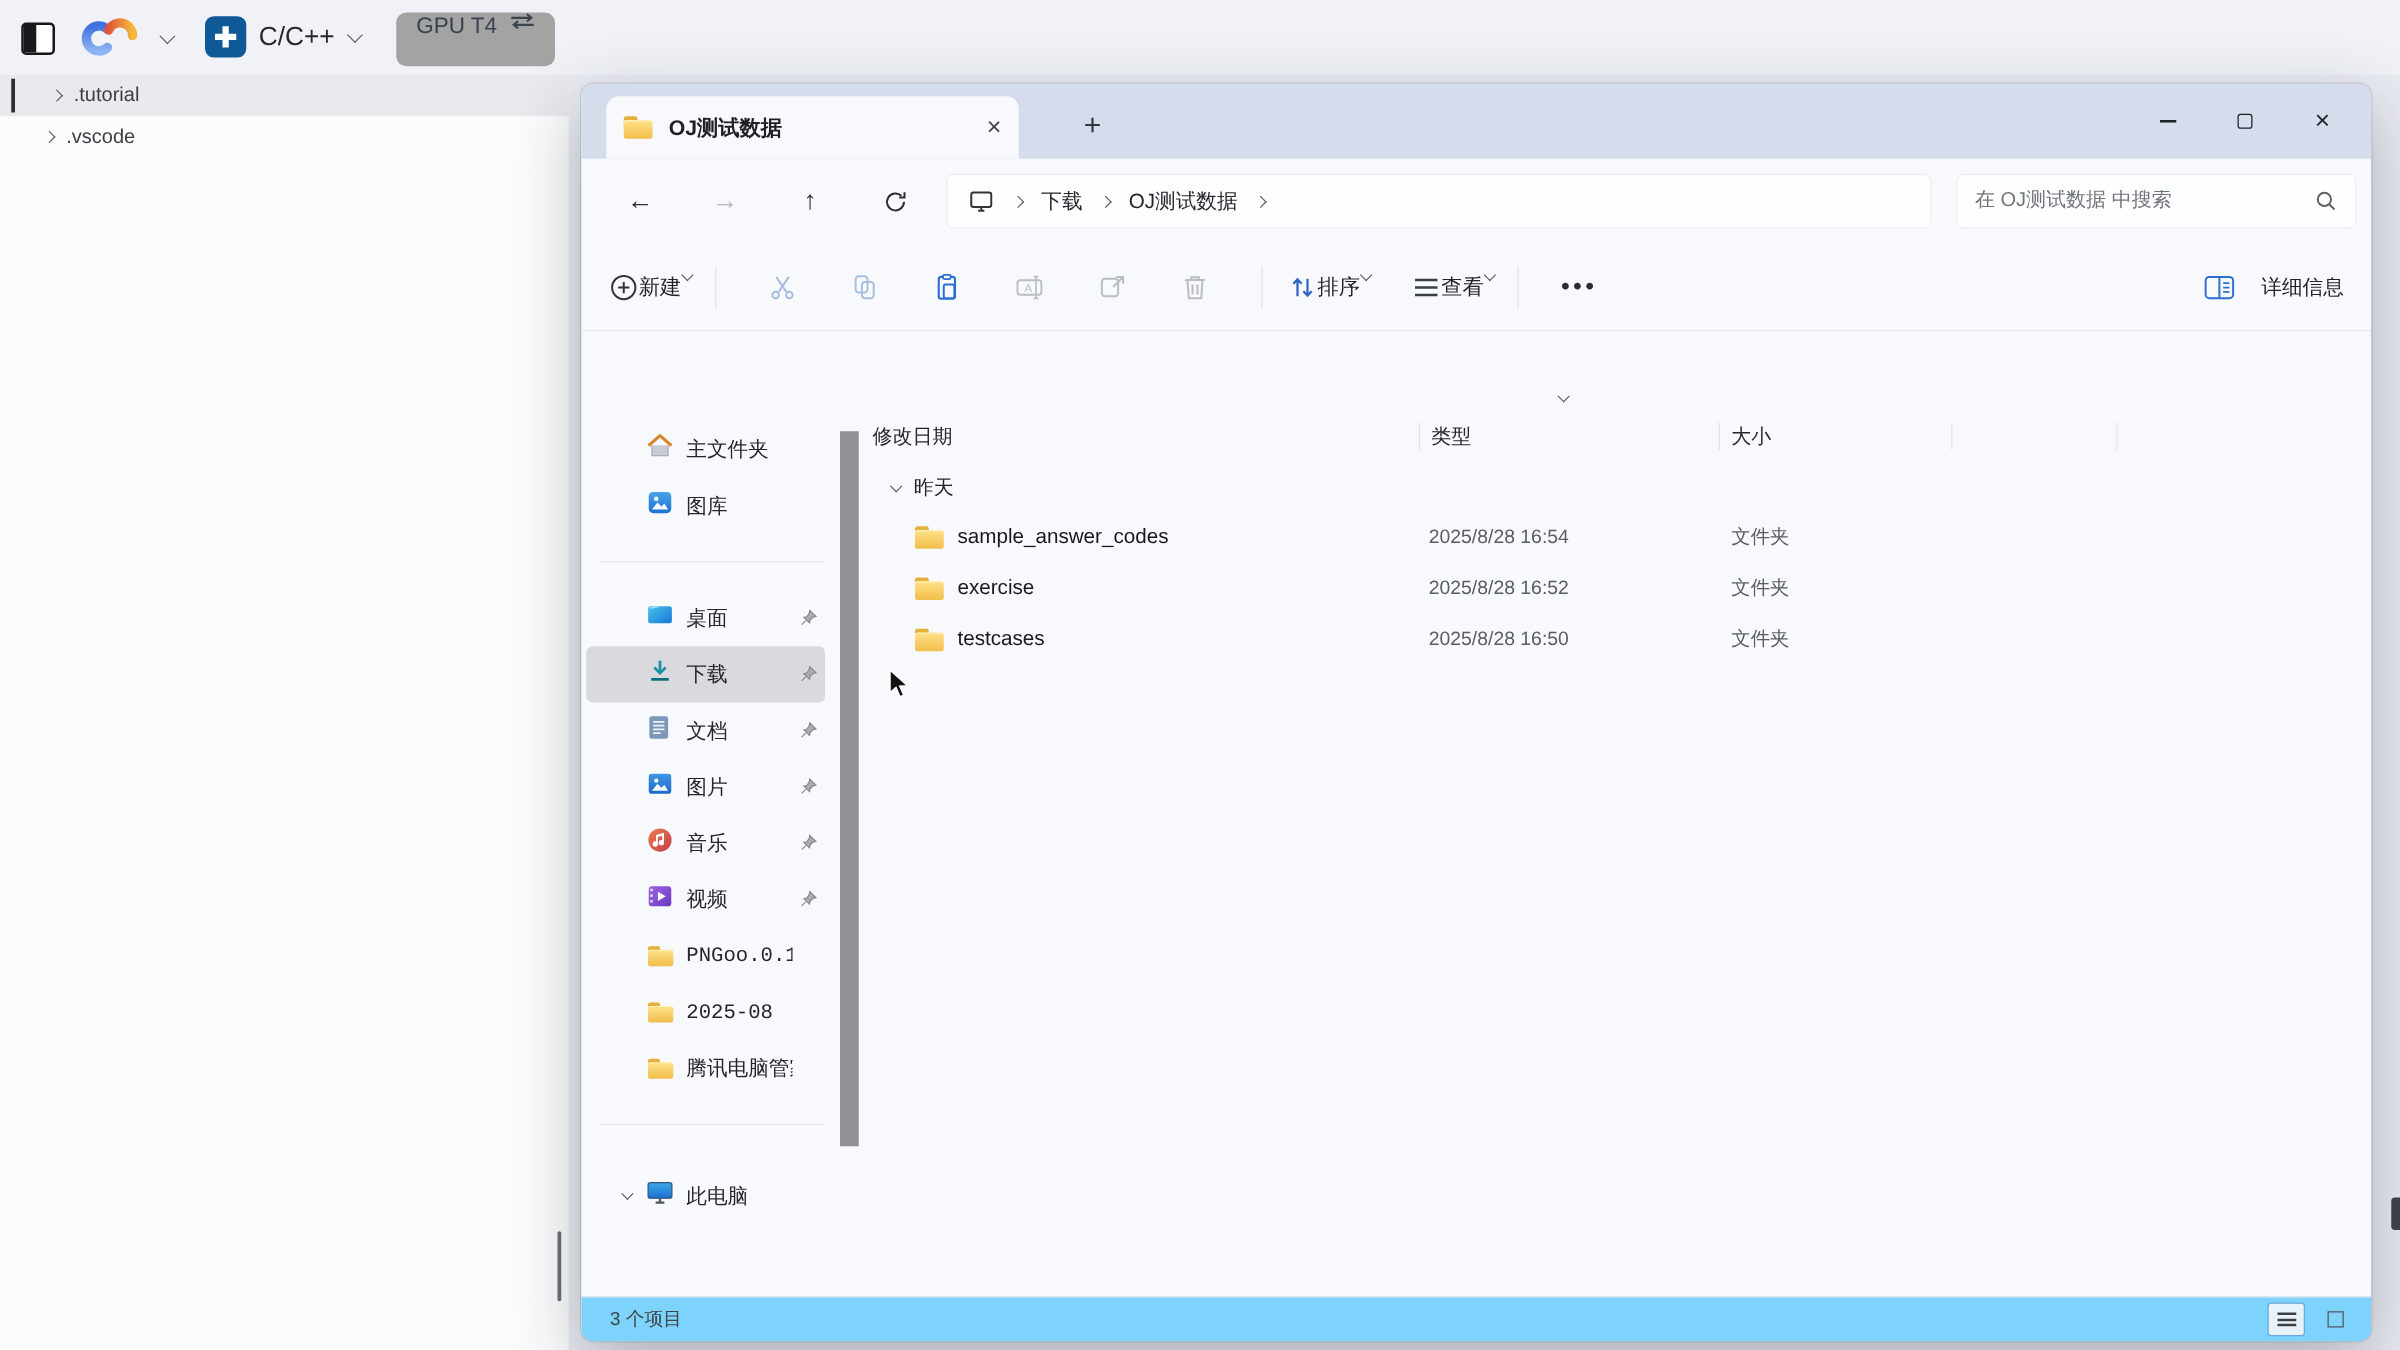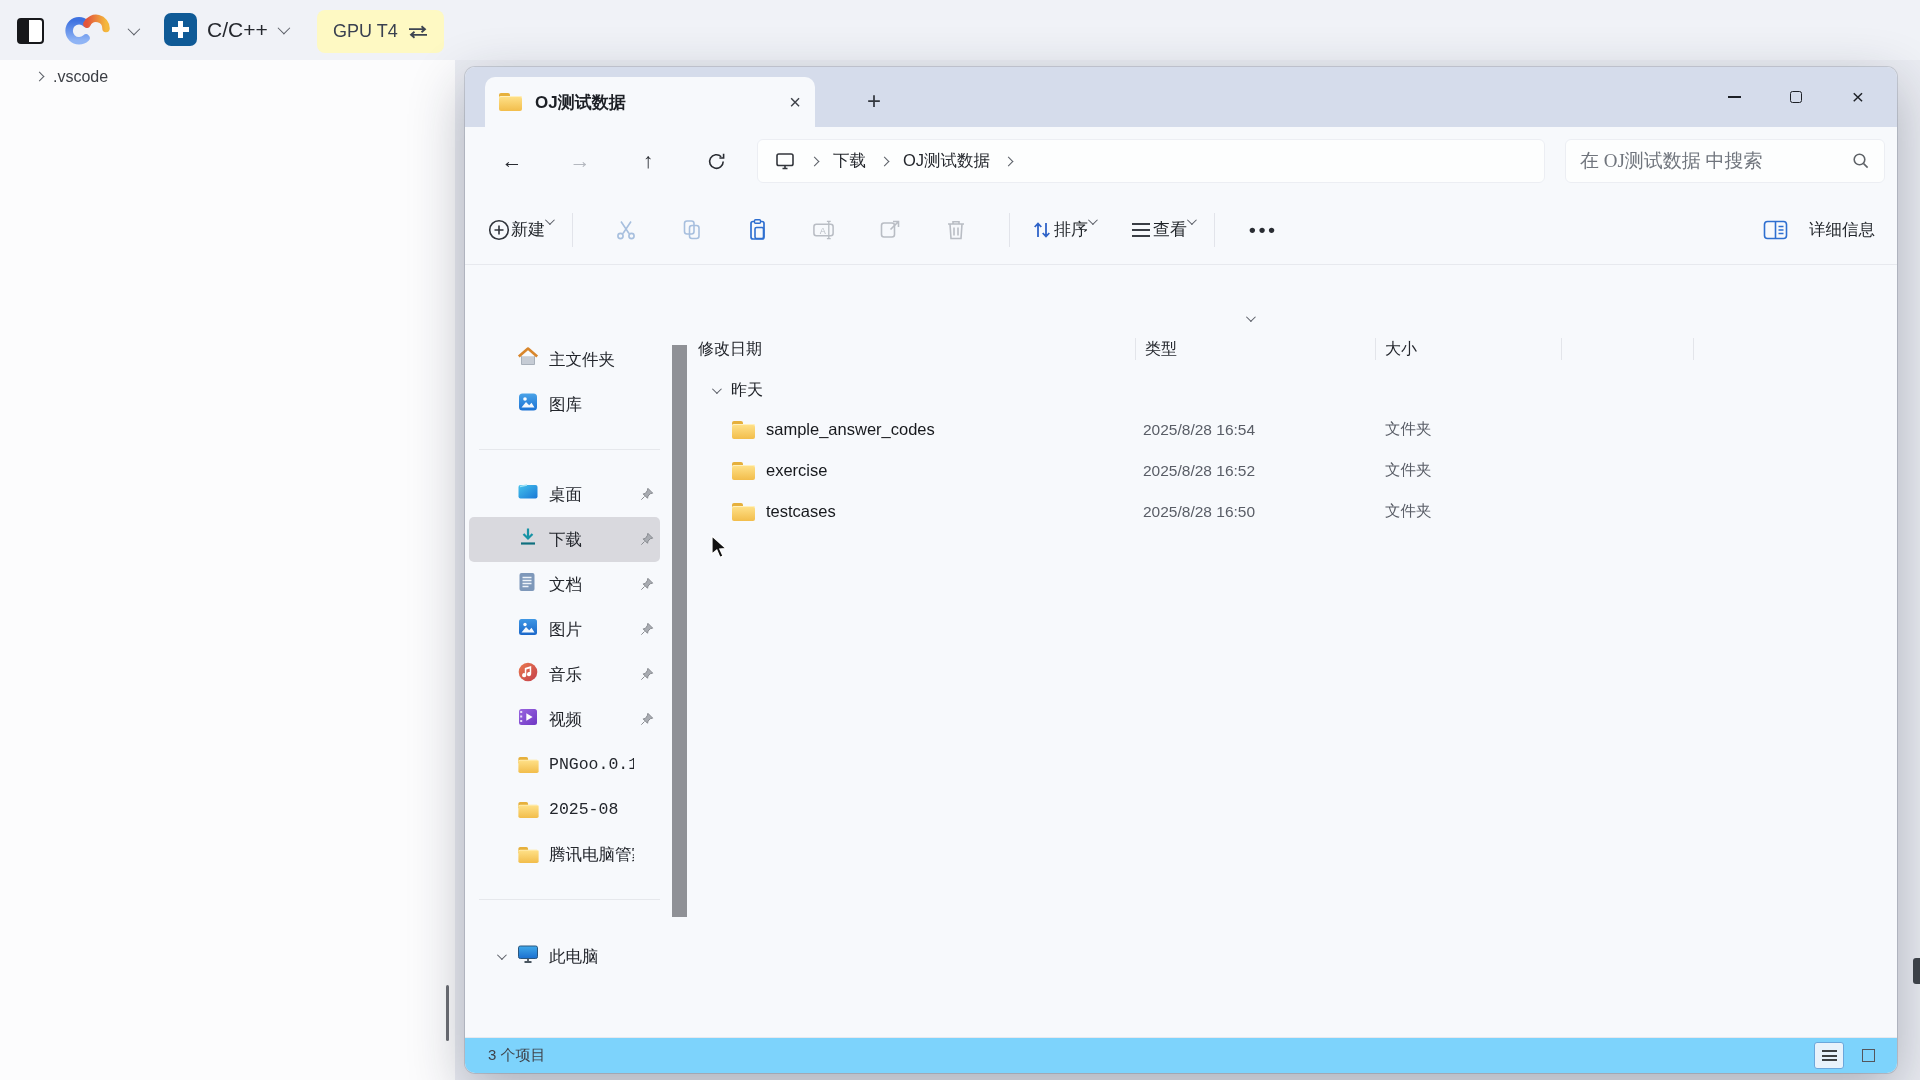--- a/index.html
+++ b/index.html
@@ -17,21 +17,21 @@
   .topbar { position:absolute; left:0; top:0; width:1920px; height:60px; background:#f0f2f7; display:flex; align-items:center; }
   .tb-toggle { position:absolute; left:17px; top:18px; width:27px; height:26px; border:2.4px solid #17181b; border-radius:4px; background:#fff; }
   .tb-toggle::before { content:""; position:absolute; left:0; top:0; bottom:0; width:10px; background:#17181b; }
   .tb-logo { position:absolute; left:60px; top:14px; }
   .tb-logo-chev { position:absolute; left:128px; top:26px; }
   .lang-group { position:absolute; left:164px; top:13px; display:flex; align-items:center; gap:10px; }
   .cpp-icon { width:33px; height:33px; border-radius:7px; background:#0f5a96; position:relative; }
   .cpp-icon::before { content:""; position:absolute; left:8px; top:14px; width:17px; height:5px; background:#fff; }
   .cpp-icon::after  { content:""; position:absolute; left:14px; top:8px; width:5px; height:17px; background:#fff; }
   .lang-label { font-size:21px; color:#25282e; }
-  .gpu-btn { position:absolute; left:317px; top:10px; height:43px; padding:0 16px; background:#fef9c3; border:none; border-radius:8px; display:flex; align-items:center; gap:10px; font-size:18px; color:#3a4150; font-family:inherit; cursor:pointer; }
+  .gpu-btn { position:absolute; left:317px; top:10px; height:43px; padding:0 16px; background:#a3a3a3; border:none; border-radius:8px; display:flex; gap:10px; font-size:18px; color:#3a4150; font-family:inherit; cursor:pointer; }
 
   
   .editor-panel { position:absolute; left:0; top:60px; width:455px; height:1020px; background:#fcfcfd; }
   .tree-row { position:relative; height:33px; display:flex; align-items:center; gap:10px; padding-left:42px; font-size:16px; color:#3b3e44; cursor:pointer; }
   .tree-row.selected { background:#e9e9ee; }
   .tree-row.selected .accent { position:absolute; left:9px; top:3px; width:3px; height:27px; background:#2b2d31; }
   .editor-scrollbar { position:absolute; left:446px; top:925px; width:3px; height:56px; background:#6b6e73; border-radius:2px; }
 
   
   .explorer { position:absolute; left:465px; top:67px; width:1432px; height:1006px; border-radius:10px; overflow:hidden; background:#f7f9fc;
@@ -51,21 +51,21 @@
 
   
   .navbar { height:68px; display:flex; align-items:center; padding-left:24px; }
   .navbtn { width:46px; height:46px; background:none; border:none; font-size:21px; font-family:inherit; color:#2a2d33; display:flex; align-items:center; justify-content:center; cursor:pointer; }
   .navbtn + .navbtn { margin-left:22px; }
   .navbtn.disabled { color:#b4b8bf; }
   .pill { height:44px; background:#fdfefe; border:1px solid #eceef3; border-radius:6px; display:flex; align-items:center; }
   .breadcrumb { margin-left:18px; width:788px; padding:0 16px; gap:15px; font-size:16.5px; color:#24272d; }
   .crumb { cursor:pointer; }
   .searchbox { margin-left:auto; margin-right:12px; width:320px; padding:0 14px; }
-  .searchbox input { flex:1; border:none; outline:none; background:transparent; font-size:19px; color:#737373; font-family:Liberation Serif, serif; }
+  .searchbox input { flex:1; border:none; outline:none; background:transparent; font-size:16px; color:#737373; font-family:Liberation Sans, sans-serif; }
   .searchbox input::placeholder { color:#70757d; }
 
   
   .cmdbar { height:70px; display:flex; align-items:center; padding:0 22px; border-bottom:1px solid #e7e9ee; }
   .cmd-group { display:flex; align-items:flex-start; gap:0; cursor:pointer; }
   .cmd-label { font-size:17px; color:#1f2328; }
   .vsep { width:1px; height:34px; background:#e2e4ea; margin:0 20px; }
   .iconbtn { width:24px; height:24px; margin:0 21px; background:none; border:none; display:flex; align-items:center; justify-content:center; cursor:pointer; }
   .more-dots { font-size:19px; font-weight:bold; letter-spacing:3px; color:#2a2d33; margin-left:14px; cursor:pointer; }
   .details-group { margin-left:auto; display:flex; align-items:flex-start; gap:20px; cursor:pointer; }
@@ -154,20 +154,25 @@
       <svg width="20" height="14" viewBox="0 0 20 14">
         <g stroke="#3d4451" stroke-width="1.8" fill="none">
           <path d="M1 4.2h15.5M13.5 1.2l3.5 3-3.5 3"></path>
           <path d="M19 9.8H3.5M6.5 6.8l-3.5 3 3.5 3"></path>
         </g>
       </svg>
     </button>
   </header>
 
   <aside class="editor-panel">
+    <div class="tree-row selected">
+      <span class="accent"></span>
+      <span class="chev right sm"></span>
+      <span>.tutorial</span>
+    </div>
     <div class="tree-row" style="padding-left:36px;">
       <span class="chev right sm"></span>
       <span>.vscode</span>
     </div>
     <div class="editor-scrollbar"></div>
   </aside>
 
   <section class="explorer">
 
     <div class="titlebar">

